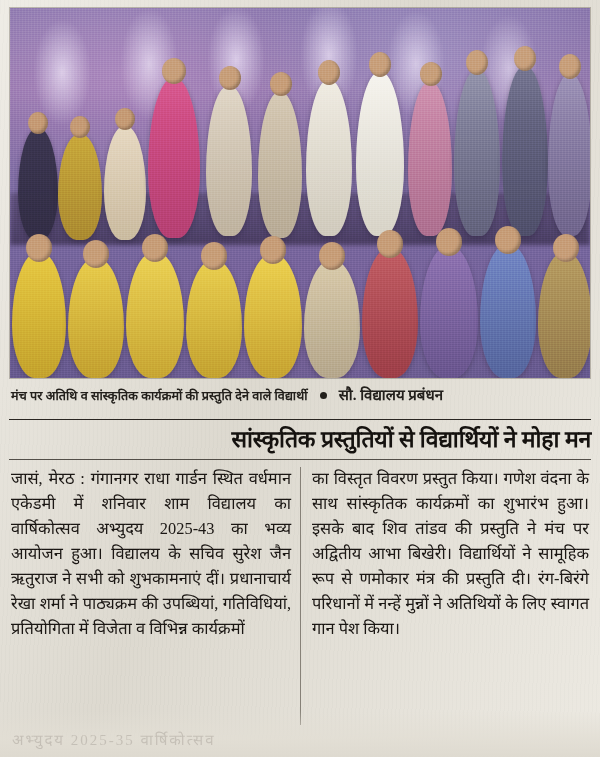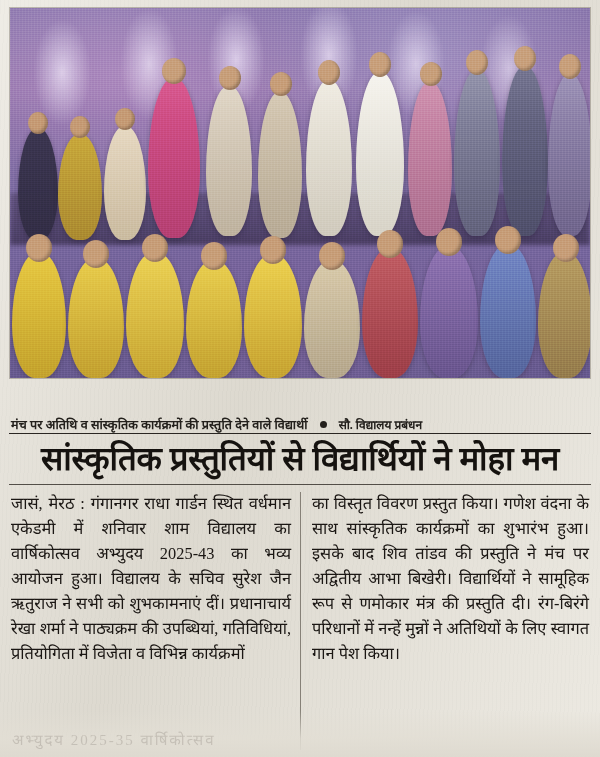--- a/index.html
+++ b/index.html
@@ -90,21 +90,21 @@
     position:absolute; inset:0;
     background: linear-gradient(180deg, rgba(255,255,255,0.10), rgba(255,255,255,0) 30%, rgba(255,255,255,0.06) 100%);
     pointer-events:none;
   }
 
   
   .caption-row {
     display: flex;
     align-items: baseline;
     gap: 9px;
-    padding: 5px 2px 0 2px;
+    padding: 5px 2px 15px 2px;
     border-bottom: 1.6px solid #2a2622;
     margin-bottom: 5px;
   }
   .caption-text {
     font-family: "Liberation Serif", serif;
     font-size: 12.6px;
     font-weight: 700;
     color: #23201c;
     letter-spacing: 0.1px;
     white-space: nowrap;
@@ -114,37 +114,36 @@
     width: 7px; height: 7px;
     border-radius: 50%;
     background: #23201c;
     margin: 0 3px;
     flex: 0 0 auto;
     position: relative;
     top: -1px;
   }
   .caption-credit {
     font-family: "Liberation Serif", serif;
-    font-size: 12px;
+    font-size: 15px;
     font-weight: 700;
     color: #23201c;
     white-space: nowrap;
-    margin-top: 32px;
   }
 
   
   .headline {
     font-family: "Liberation Serif", serif;
-    font-size: 33px;
+    font-size: 23px;
     font-weight: 700;
     color: #15120f;
     line-height: 1.12;
     letter-spacing: -0.2px;
     padding: 2px 0 6px 0;
-    text-align: center;
+    text-align: right;
     white-space: nowrap;
   }
   .rule {
     height: 1.2px;
     background: #3a352f;
     opacity: 0.85;
     margin: 0 0 7px 0;
   }
 
   

